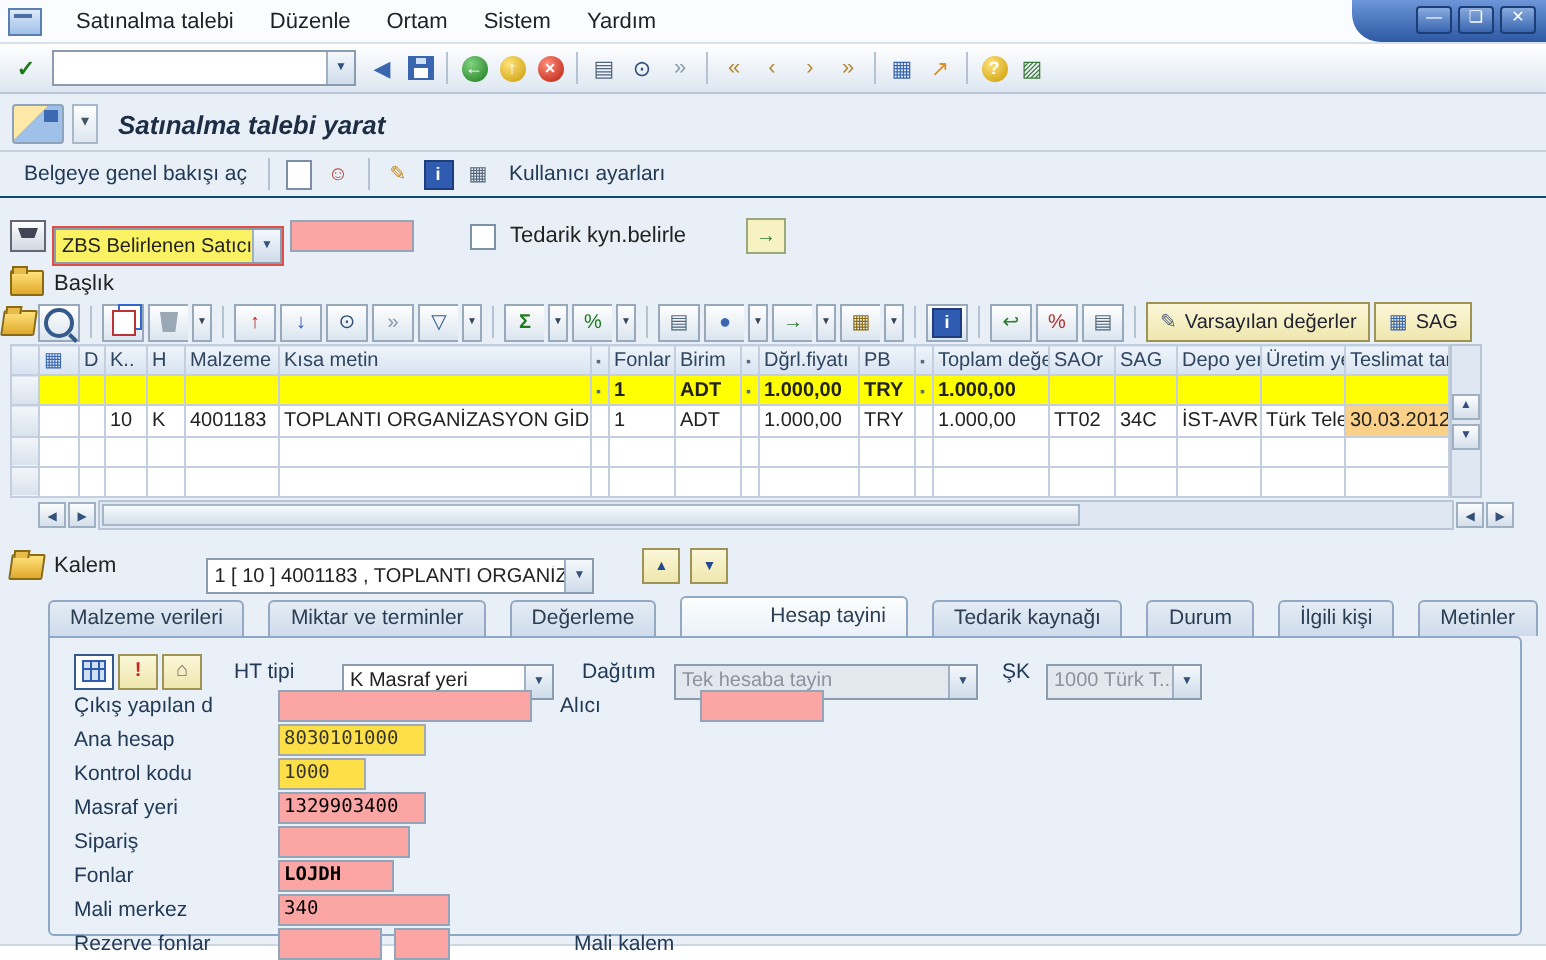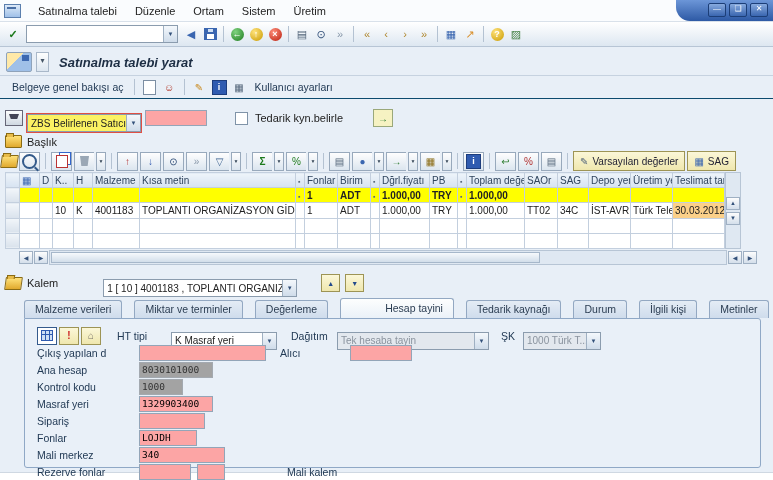--- a/index.html
+++ b/index.html
@@ -54,21 +54,21 @@
   
   .vrow{display:flex;align-items:center;gap:4px;margin:5px 0 2px 5px;}
   .cart{width:18px;height:14px;position:relative;border:1px solid #667;background:linear-gradient(#fdfdfd,#cfd8e2);}
   .cart:after{content:"";position:absolute;left:3px;top:3px;width:10px;height:5px;background:#445;
               clip-path:polygon(0 0,100% 0,82% 100%,18% 100%);}
   .dd{display:inline-flex;align-items:center;border:1px solid #8b9cae;background:#fff;height:16px;cursor:default;margin-top:10px;}
   .dd .val{flex:1;padding:0 3px;white-space:nowrap;overflow:hidden;font-size:10px;}
   .dd-vendor{width:112px;background:#fbf263;outline:1.5px solid #e04f44;outline-offset:0;}
   .inp{border:1px solid #93a5b8;background:#fca5a5;height:14px;font-family:"DejaVu Sans Mono",monospace;
        font-size:9.5px;padding:0 2px;}
-  .inp[disabled]{background:#a3a3a3;border-color:#a3a9b0;color:#333;}
+  .inp[disabled]{background:#fde047;border-color:#a3a9b0;color:#333;}
   .cb{width:11px;height:11px;border:1px solid #7f93a8;background:#fff;margin:0 3px 0 24px;}
   .srcbtn{width:18px;height:16px;margin-left:26px;border:1px solid #9aa87a;background:#f6f2c2;
           display:flex;align-items:center;justify-content:center;font-size:10px;color:#2e7d32;}
   .hrow{display:flex;align-items:center;gap:5px;margin:2px 0 1px 5px;height:15px;}
   .folder{width:15px;height:11px;background:linear-gradient(#ffe27a,#e0a92d);border:1px solid #8a6b14;
           position:relative;border-radius:1px;}
   .folder:before{content:"";position:absolute;left:0;top:-3px;width:6px;height:3px;background:#e8bc4a;
                  border:1px solid #8a6b14;border-bottom:0;}
   .fopen{transform:skewX(-8deg);}
   
@@ -131,21 +131,21 @@
 </style>
 </head>
 <body>
 
 <div class="menubar">
   <span class="sysicon"></span>
   <span class="menu">Satınalma talebi</span>
   <span class="menu">Düzenle</span>
   <span class="menu">Ortam</span>
   <span class="menu">Sistem</span>
-  <span class="menu">Üretim</span>
+  <span class="menu">Yardım</span>
   <span class="winctl">
     <span class="wbtn">—</span>
     <span class="wbtn">❏</span>
     <span class="wbtn">✕</span>
   </span>
 </div>
 
 <div class="toolbar">
   <span class="ico" style="color:#1d7a1d;font-weight:bold;">✓</span>
   <span class="cmd">
@@ -498,21 +498,21 @@
   <div class="frow">
     <span class="flabel">Masraf yeri</span>
     <input class="inp" style="width: 68px;" value="1329903400">
   </div>
   <div class="frow">
     <span class="flabel">Sipariş</span>
     <input class="inp" style="width: 60px;" value="">
   </div>
   <div class="frow">
     <span class="flabel">Fonlar</span>
-    <input class="inp" style="width: 52px;" value="LOJDH">
+    <input class="inp" style="width: 52px; font-weight: bold;" value="LOJDH">
   </div>
   <div class="frow">
     <span class="flabel">Mali merkez</span>
     <input class="inp" style="width: 80px;" value="340">
   </div>
   <div class="frow">
     <span class="flabel">Rezerve fonlar</span>
     <input class="inp" style="width: 46px;" value="">
     <input class="inp" style="width: 22px; margin-left: 6px;" value="">
     <span class="flabel" style="width:72px;margin-left:62px;">Mali kalem</span>

